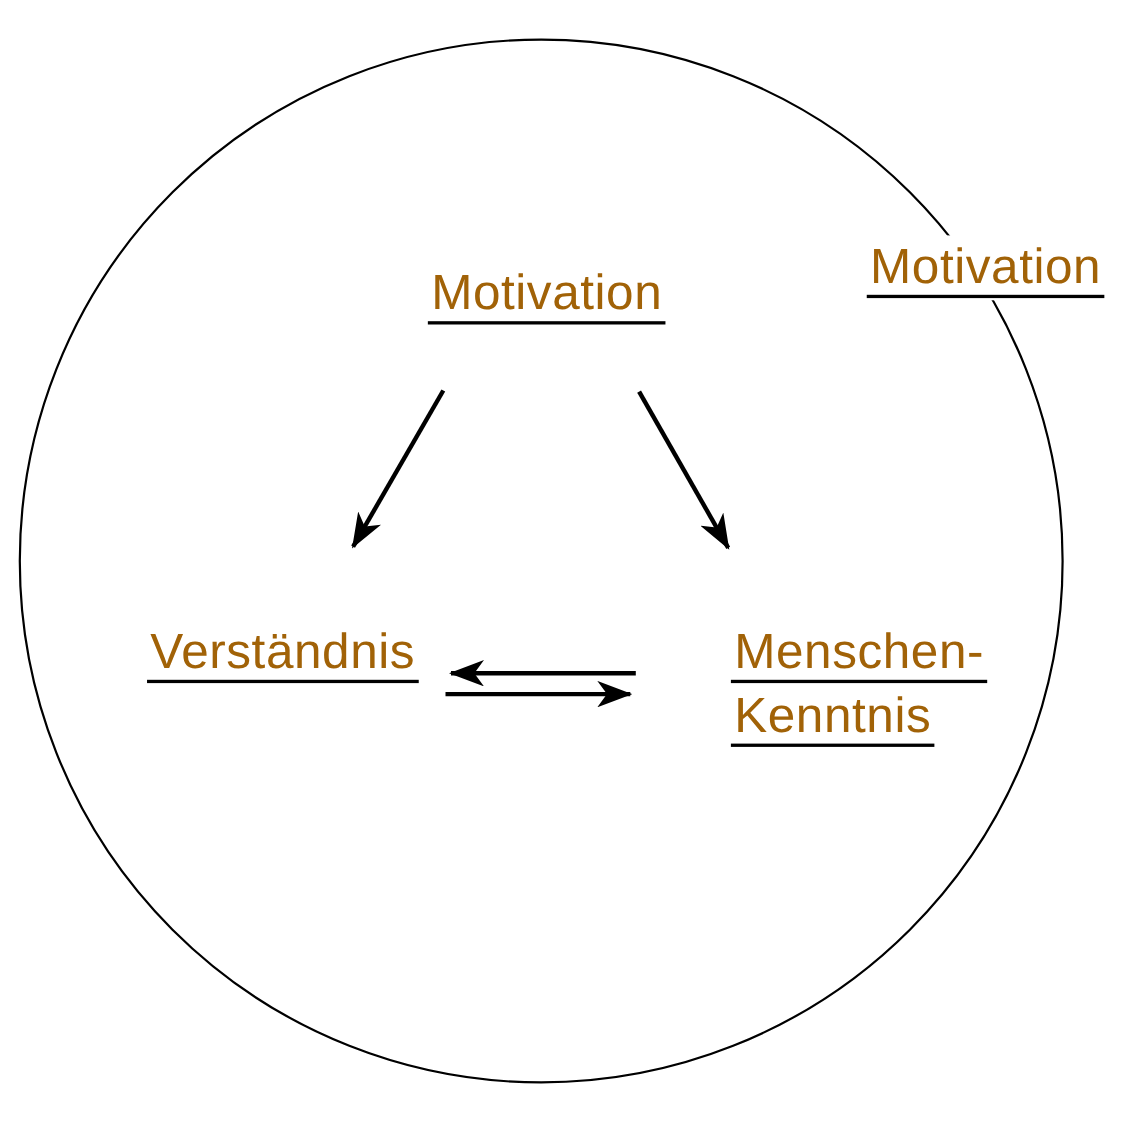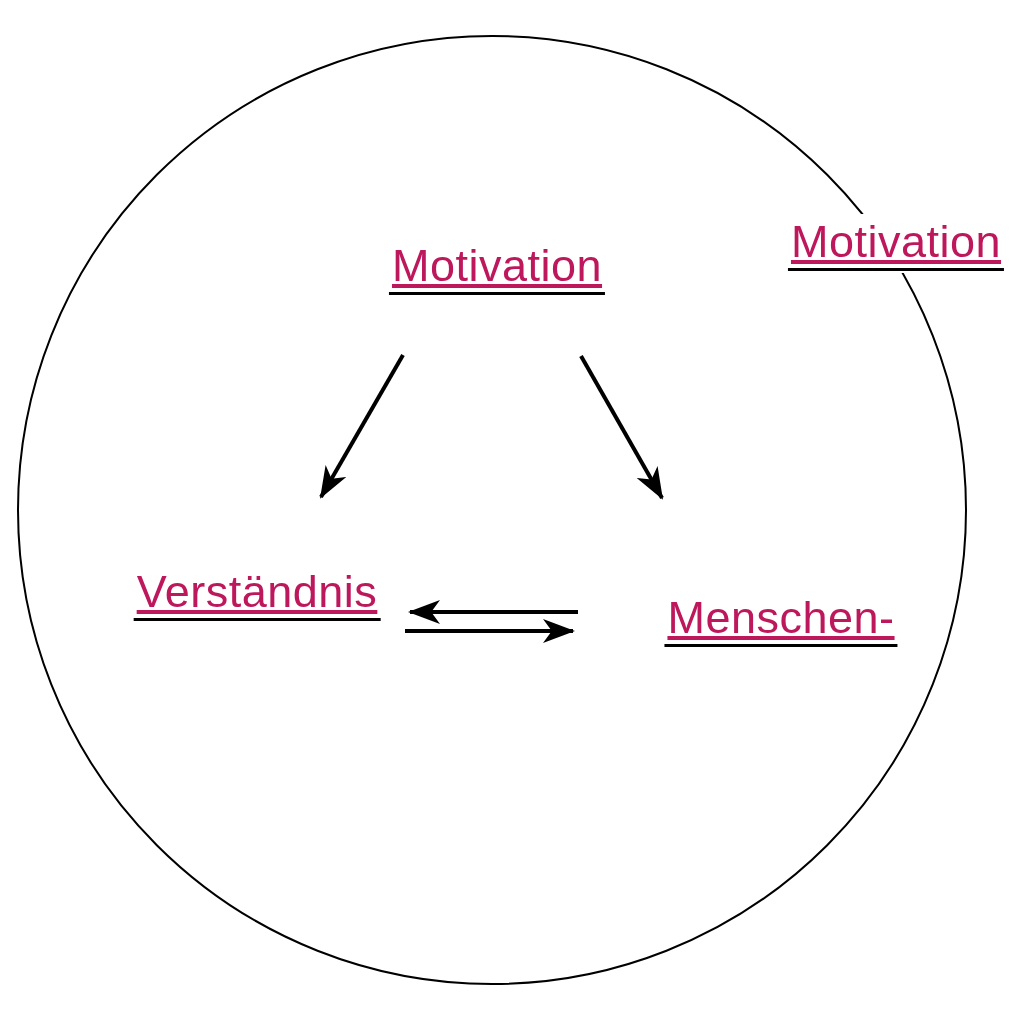--- a/index.html
+++ b/index.html
@@ -26,23 +26,22 @@
   .node {
     position: absolute;
     transform: translateX(-50%);
     display: flex;
     flex-direction: column;
     align-items: flex-start;
     row-gap: 3px;
     text-align: center;
     font-size: 45px;
     letter-spacing: 0.5px;
-    color: #be185d;
+    color: #a16207;
     white-space: nowrap;
-    text-decoration: underline;
   }
   .node .line {
     display: inline-block;
     line-height: 1.15;
     padding: 0 3px;
     border-bottom: 3.5px solid #000000;
   }
   .node.on-circle {
     background: #ffffff;
     padding: 2px 10px;
@@ -76,17 +75,18 @@
   </div>
 
   <div class="node on-circle" style="left:896px; top:214px;">
     <span class="line">Motivation</span>
   </div>
 
   <div class="node" style="left:257px; top:566px;">
     <span class="line">Verständnis</span>
   </div>
 
-  <div class="node" style="left:781px; top:592px;">
+  <div class="node" style="left:781px; top:566px;">
     <span class="line">Menschen-</span>
+    <span class="line">Kenntnis</span>
   </div>
 
 </div>
 
 </body></html>

